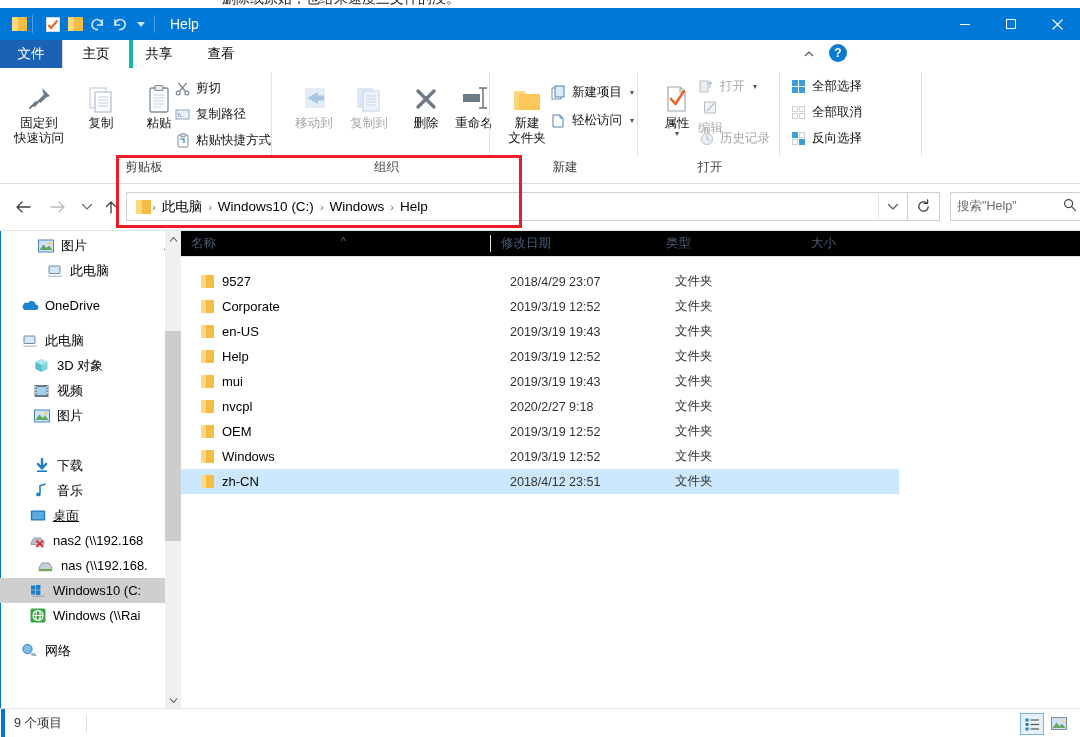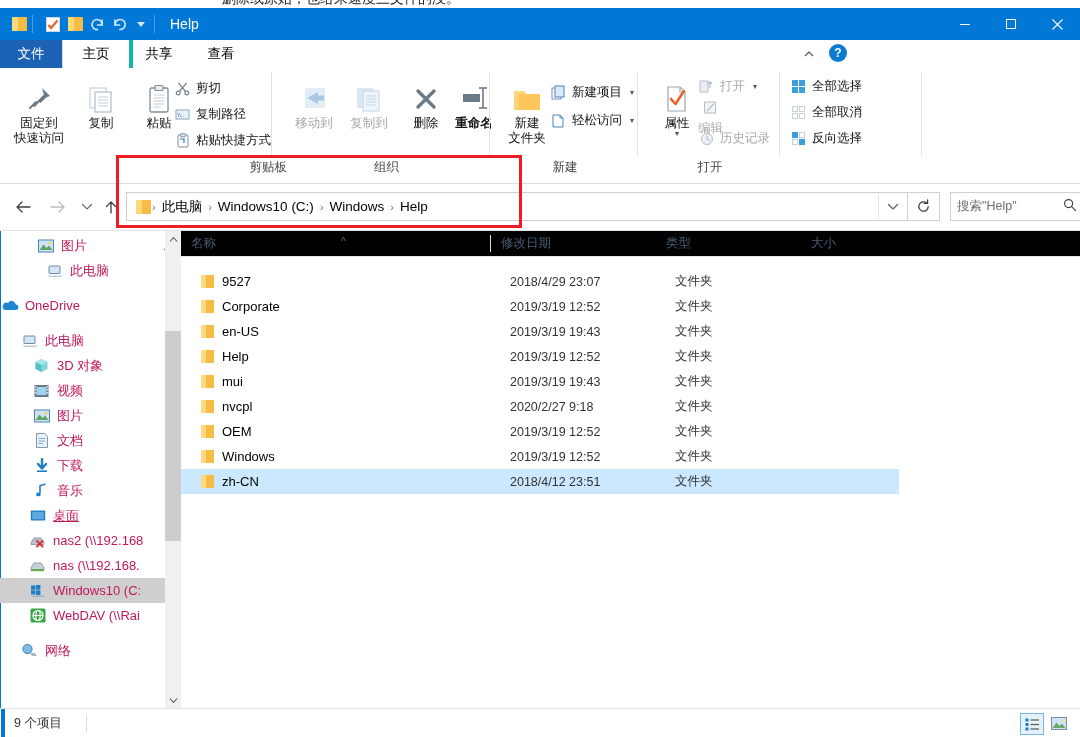--- a/index.html
+++ b/index.html
@@ -72,21 +72,21 @@
   .searchbox{position:absolute;left:950px;top:192px;width:120px;height:27px;border:1px solid #cfcfcf;background:#fff;display:flex;align-items:center;justify-content:space-between;padding:0 6px;}
   .searchbox .sp{font-size:12.5px;color:#6c6c6c;}
 
   
   .annot{position:absolute;left:116px;top:155px;width:406px;height:73px;border:3px solid #ee1c25;box-sizing:border-box;pointer-events:none;z-index:30;}
 
   
   .content{position:absolute;left:0;top:230px;width:1080px;height:478px;background:#fff;border-top:1px solid #e4e4e4;}
   .navpane{position:absolute;left:0;top:0;width:165px;height:478px;overflow:hidden;background:#fff;}
   .navleftedge{position:absolute;left:0;top:0;width:1px;height:478px;background:#0078d7;}
-  .navitem{position:absolute;height:25px;display:flex;align-items:center;font-size:13px;color:#be185d;white-space:nowrap;}
+  .navitem{position:absolute;height:25px;display:flex;align-items:center;font-size:13px;color:#000000;white-space:nowrap;}
   .navitem .ni{width:19px;height:19px;display:flex;align-items:center;justify-content:center;margin-right:6px;}
   .navitem.sel{background:#cfcfcf;}
   .pin{position:absolute;width:12px;height:14px;}
 
   .navscroll{position:absolute;left:165px;top:0;width:16px;height:478px;background:#f0f0f0;}
   .navscroll .arrowu{position:absolute;left:0;top:0;width:16px;height:17px;display:flex;align-items:center;justify-content:center;}
   .navscroll .arrowd{position:absolute;left:0;bottom:0;width:16px;height:17px;display:flex;align-items:center;justify-content:center;}
   .navscroll .thumb{position:absolute;left:0;top:100px;width:16px;height:210px;background:#cdcdcd;}
 
   .listpane{position:absolute;left:181px;top:0;right:0;height:478px;background:#fff;}
@@ -314,21 +314,21 @@
         <div class="bi">
           <svg width="30" height="30" viewBox="0 0 30 30">
               <g stroke="#6c7a86" stroke-width="3.4" stroke-linecap="round">
                 <line x1="7" y1="7" x2="23" y2="23"></line>
                 <line x1="23" y1="7" x2="7" y2="23"></line>
               </g>
             </svg>
         </div>
         <div class="bl">删除</div>
       </div>
-      <div class="bigbtn" style="left:160px;font-weight:bold;">
+      <div class="bigbtn" style="left:160px;">
         <div class="bi">
           <svg width="32" height="30" viewBox="0 0 32 30">
               <rect x="5" y="10" width="17" height="8" fill="#6c7a86"></rect>
               <line x1="25" y1="4" x2="25" y2="24" stroke="#6c7a86" stroke-width="1.6"></line>
               <line x1="21" y1="4" x2="29" y2="4" stroke="#6c7a86" stroke-width="1.6"></line>
               <line x1="21" y1="24" x2="29" y2="24" stroke="#6c7a86" stroke-width="1.6"></line>
             </svg>
         </div>
         <div class="bl">重命名</div>
       </div>
@@ -445,21 +445,21 @@
               <rect x="1.5" y="8.5" width="5" height="5" fill="none" stroke="#c8d2dc"></rect>
               <rect x="8" y="8" width="6" height="6" fill="#3b9fdc"></rect>
             </svg>
         </div>
         <span>反向选择</span>
       </div>
       <div class="gsep"></div>
     </div>
 
     <div class="glabelrow">
-      <div class="glabel" style="left:15px;width:272px;text-align:right;">剪贴板</div>
+      <div class="glabel" style="left:8px;width:272px;">剪贴板</div>
       <div class="glabel" style="left:283px;width:207px;">组织</div>
       <div class="glabel" style="left:492px;width:146px;">新建</div>
       <div class="glabel" style="left:640px;width:140px;">打开</div>
       <div class="glabel" style="left:782px;width:140px;margin-top:36px;">选择</div>
     </div>
   </div>
 
   <div class="navbar">
     <div class="navbtn" style="left:8px;">
       <svg width="17" height="14" viewBox="0 0 17 14">
@@ -553,21 +553,21 @@
         <span class="ni">
             <svg width="16" height="14" viewBox="0 0 16 14">
               <rect x="2" y="2" width="11" height="7.5" rx="0.6" fill="#d6e6f4" stroke="#6c8ca8"></rect>
               <path d="M0.5 11.5 h15 l-1.5 1.5 H2 Z" fill="#b9cde0"></path>
             </svg>
           </span>
         <span>此电脑</span>
 
       </div>
 
-      <div class="navitem" style="left:0;top:62px;width:165px;">
+      <div class="navitem" style="left:0;top:62px;width:165px;padding-left:20px;">
         <span class="ni">
             <svg width="18" height="13" viewBox="0 0 18 13">
               <path d="M4 11 h10.5 a2.8 2.8 0 0 0 0.2 -5.6 A4 4 0 0 0 7.2 4 A3.4 3.4 0 0 0 4 11 Z" fill="#1e86d0"></path>
             </svg>
           </span>
         <span>OneDrive</span>
       </div>
 
       <div class="navitem" style="left:0;top:97px;width:165px;padding-left:20px;">
         <span class="ni">
@@ -612,33 +612,20 @@
         <span class="ni">
             <svg width="16" height="14" viewBox="0 0 16 14">
               <rect x="0.5" y="1" width="15" height="12" fill="#cfe3f5" stroke="#4e83b8"></rect>
               <path d="M1.5 11 L5.5 5.5 L8.5 9 L11 6.5 L14.5 11 Z" fill="#5ea85e"></path>
               <circle cx="11.8" cy="4.2" r="1.3" fill="#f2d14b"></circle>
             </svg>
           </span>
         <span>图片</span>
       </div>
 
-      <div class="navitem" style="left:0;top:197px;width:165px;padding-left:32px;">
-        <span class="ni">
-            <svg width="14" height="15" viewBox="0 0 14 15">
-              <path d="M1.5 0.5 h8 l3 3 v11 h-11 Z" fill="#e8f1f8" stroke="#7d98b0"></path>
-              <g stroke="#7da3c4" stroke-width="0.9">
-                <line x1="3.5" y1="5.5" x2="10" y2="5.5"></line>
-                <line x1="3.5" y1="8" x2="10" y2="8"></line>
-                <line x1="3.5" y1="10.5" x2="8" y2="10.5"></line>
-              </g>
-            </svg>
-          </span>
-        <span>文档</span>
-      </div>
 
       <div class="navitem" style="left:0;top:222px;width:165px;padding-left:32px;">
         <span class="ni">
             <svg width="14" height="15" viewBox="0 0 14 15">
               <path d="M7 1 V9 M3 6 L7 10.5 L11 6" stroke="#1e7ec8" stroke-width="2.4" fill="none" stroke-linecap="round" stroke-linejoin="round"></path>
               <line x1="2" y1="13.2" x2="12" y2="13.2" stroke="#1e7ec8" stroke-width="1.6"></line>
             </svg>
           </span>
         <span>下载</span>
       </div>
@@ -669,21 +656,21 @@
               <path d="M2 8.5 L5 4 h7 l3 4.5 v2 H2 Z" fill="#b6c3ce" stroke="#7f8e9c" stroke-width="0.8"></path>
               <g stroke="#d33" stroke-width="2" stroke-linecap="round">
                 <line x1="8" y1="7" x2="13.5" y2="12.5"></line>
                 <line x1="13.5" y1="7" x2="8" y2="12.5"></line>
               </g>
             </svg>
           </span>
         <span>nas2 (\\192.168</span>
       </div>
 
-      <div class="navitem" style="left:0;top:322px;width:165px;padding-left:28px;">
+      <div class="navitem" style="left:0;top:322px;width:165px;padding-left:36px;">
         <span class="ni">
             <svg width="17" height="14" viewBox="0 0 17 14">
               <path d="M2 8.5 L5 4 h7 l3 4.5 v2 H2 Z" fill="#c4d0da" stroke="#7f8e9c" stroke-width="0.8"></path>
               <rect x="2" y="10" width="13" height="2.2" fill="#6aa84f"></rect>
             </svg>
           </span>
         <span>nas (\\192.168.</span>
       </div>
 
       <div class="navitem sel" style="left:0;top:347px;width:165px;padding-left:28px;">
@@ -703,21 +690,21 @@
 
       <div class="navitem" style="left:0;top:372px;width:165px;padding-left:28px;">
         <span class="ni">
             <svg width="16" height="15" viewBox="0 0 16 15">
               <rect x="0.5" y="0.5" width="15" height="14" rx="1.5" fill="#3aa648"></rect>
               <circle cx="8" cy="7.5" r="5" fill="none" stroke="#fff" stroke-width="1.2"></circle>
               <ellipse cx="8" cy="7.5" rx="2.2" ry="5" fill="none" stroke="#fff" stroke-width="1.1"></ellipse>
               <line x1="3" y1="7.5" x2="13" y2="7.5" stroke="#fff" stroke-width="1.1"></line>
             </svg>
           </span>
-        <span>WebDAV (\\Rai</span>
+        <span>Windows (\\Rai</span>
       </div>
 
       <div class="navitem" style="left:0;top:407px;width:165px;padding-left:20px;">
         <span class="ni">
             <svg width="17" height="15" viewBox="0 0 17 15">
               <circle cx="6.5" cy="6" r="4.6" fill="#7fbce8"></circle>
               <circle cx="6.5" cy="6" r="4.6" fill="none" stroke="#2a79b8" stroke-width="0.9"></circle>
               <path d="M9 10 h5 l2 3 H11 Z" fill="#9fb9cf"></path>
             </svg>
           </span>

